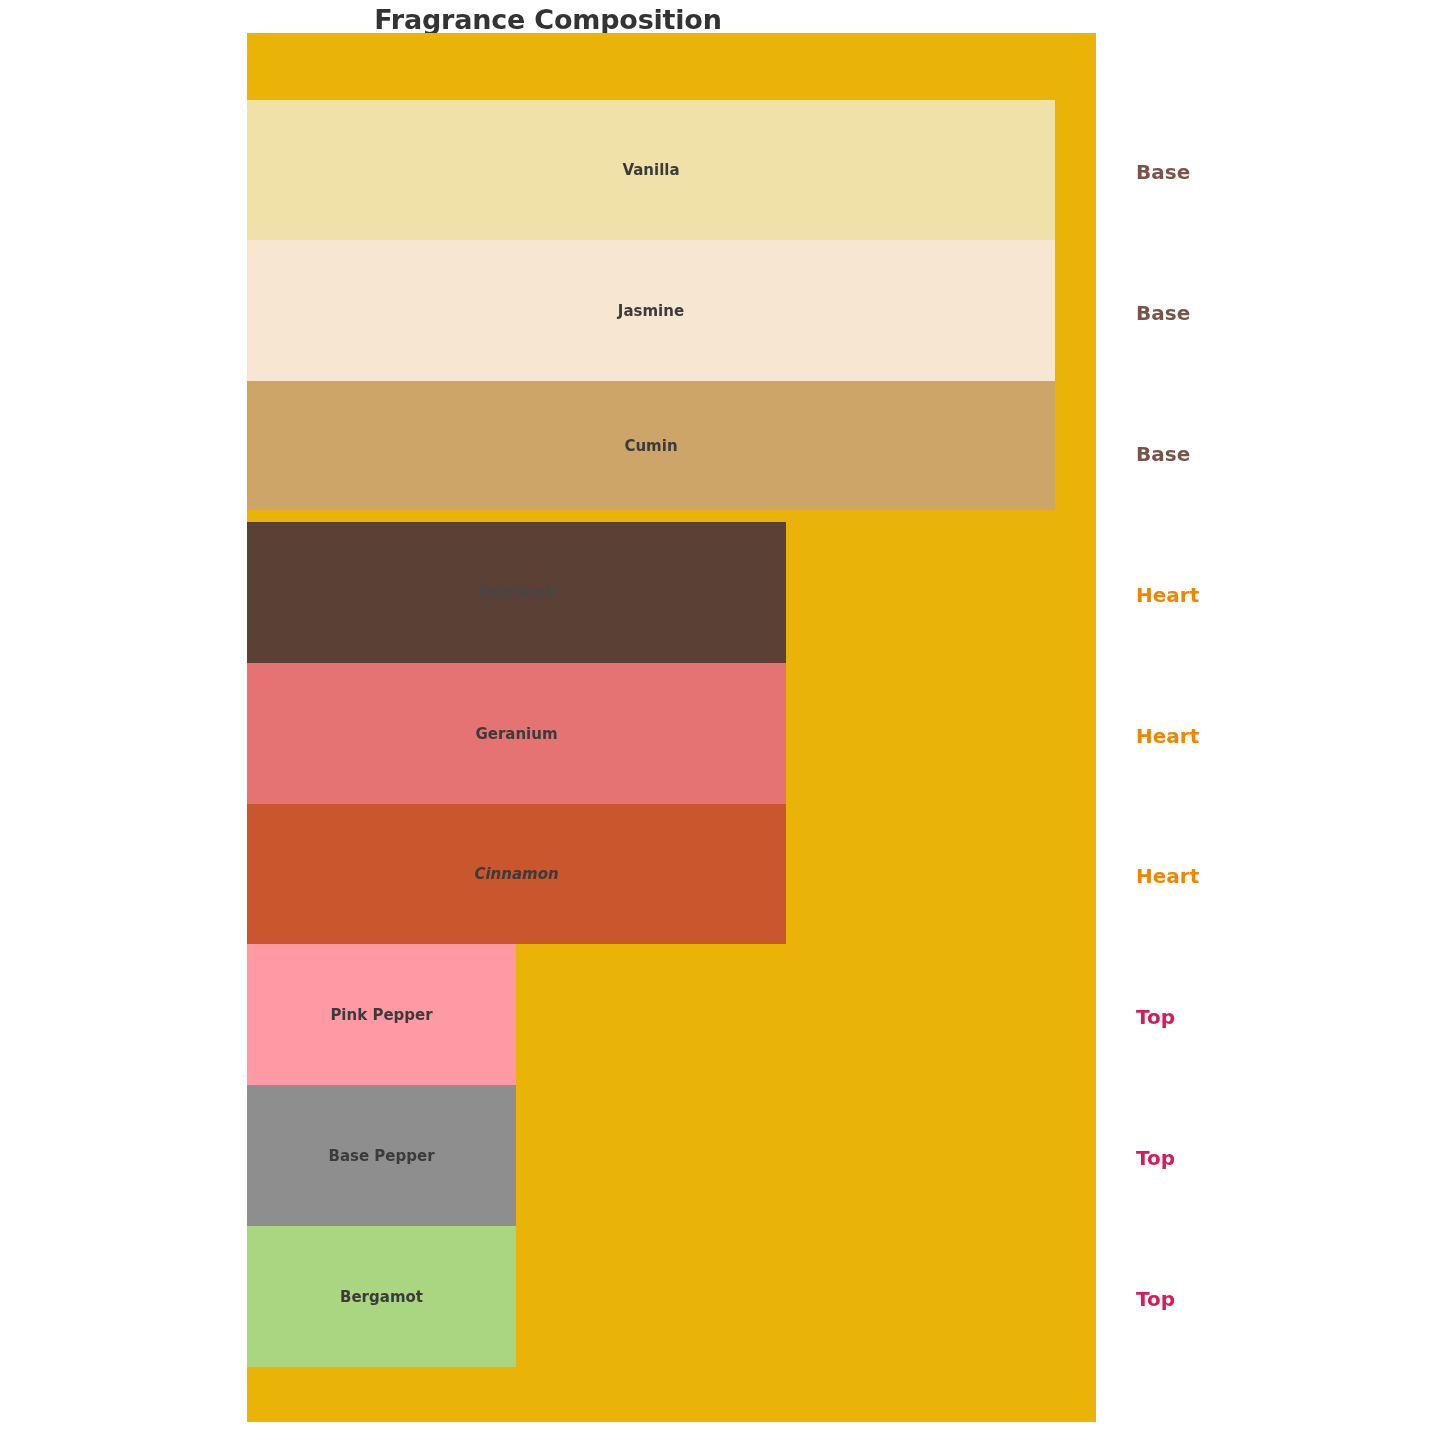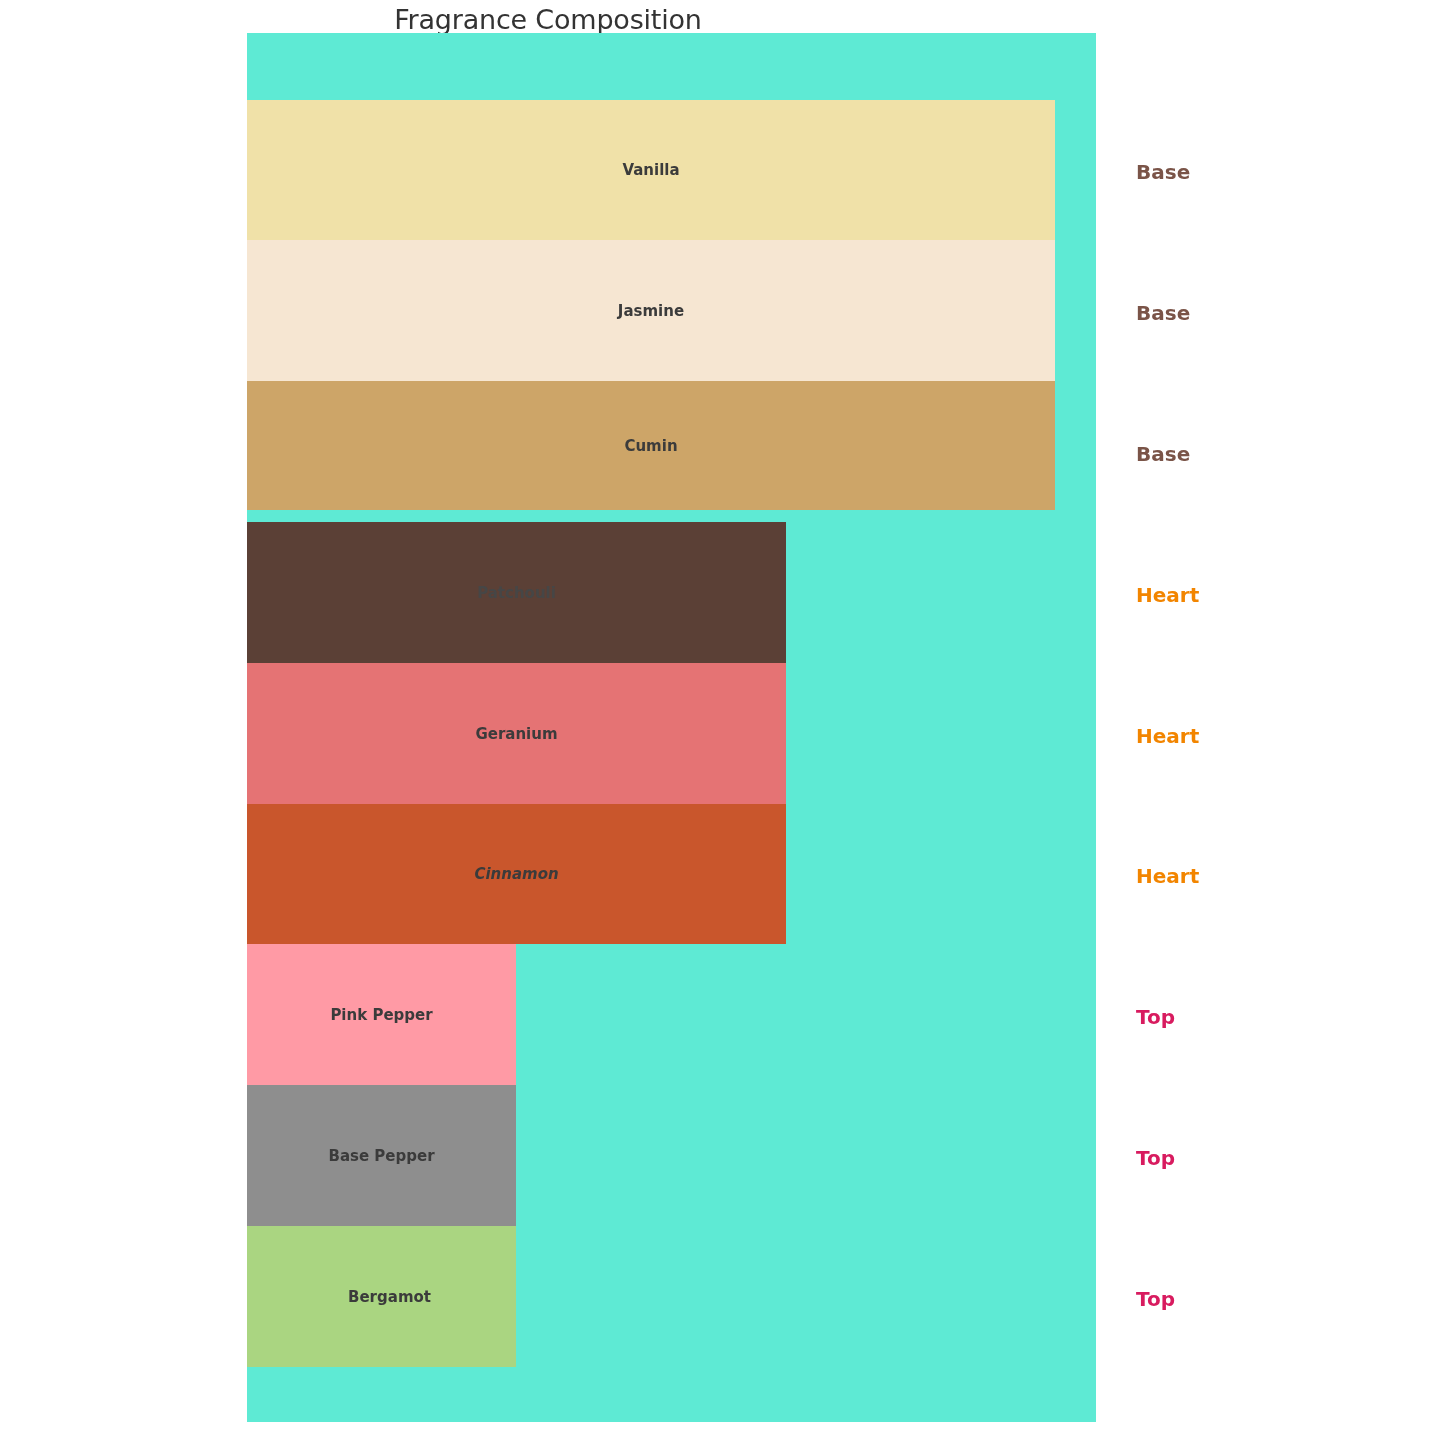--- a/index.html
+++ b/index.html
@@ -20,31 +20,31 @@
     width: 1440px;
     height: 1440px;
   }
   #chart-title {
     position: absolute;
     left: 0;
     top: 4px;
     width: 1096px;
     text-align: center;
     font-size: 27px;
-    font-weight: normal;
+    font-weight: bold;
     color: #333333;
     letter-spacing: -0.2px;
   }
   #plot-area {
     position: absolute;
     left: 247px;
     top: 33px;
     width: 849px;
     height: 1389px;
-    background: #5eead4;
+    background: #eab308;
   }
   .bar-row {
     position: absolute;
     left: 0;
   }
   .bar {
     position: absolute;
     left: 0;
     top: 0;
     height: 100%;
@@ -105,21 +105,21 @@
       <div class="bar-row" style="top: 911px; height: 141px; width: 1016px;">
         <div class="bar" title="Pink Pepper" style="width: 269px; background: rgb(255, 154, 165);"></div>
         <div class="bar-label" style="left: 0px; width: 269px; color: rgb(59, 59, 59);">Pink Pepper</div>
       </div>
       <div class="bar-row" style="top: 1052px; height: 141px; width: 849px;">
         <div class="bar" title="Black Pepper" style="width: 269px; background: rgb(142, 142, 142);"></div>
         <div class="bar-label" style="left: 0px; width: 269px; color: rgb(59, 59, 59);">Base Pepper</div>
       </div>
       <div class="bar-row" style="top: 1193px; height: 141px; width: 849px;">
         <div class="bar" title="Bergamot" style="width: 269px; background: rgb(170, 213, 129);"></div>
-        <div class="bar-label" style="left: 0px; width: 269px; color: rgb(59, 59, 59); padding-left: 8px;">Bergamot</div>
+        <div class="bar-label" style="left: 0px; width: 269px; color: rgb(59, 59, 59);">Bergamot</div>
       </div>
     </div>
 
   <div id="category-labels">
 
   <div class="cat-label" style="left: 1136px; top: 160px; color: rgb(122, 84, 72);">Base</div>
       <div class="cat-label" style="left: 1136px; top: 300.5px; color: rgb(122, 84, 72);">Base</div>
       <div class="cat-label" style="left: 1136px; top: 441.5px; color: rgb(122, 84, 72);">Base</div>
       <div class="cat-label" style="left: 1136px; top: 582.5px; color: rgb(242, 133, 0);">Heart</div>
       <div class="cat-label" style="left: 1136px; top: 723.5px; color: rgb(242, 133, 0);">Heart</div>

